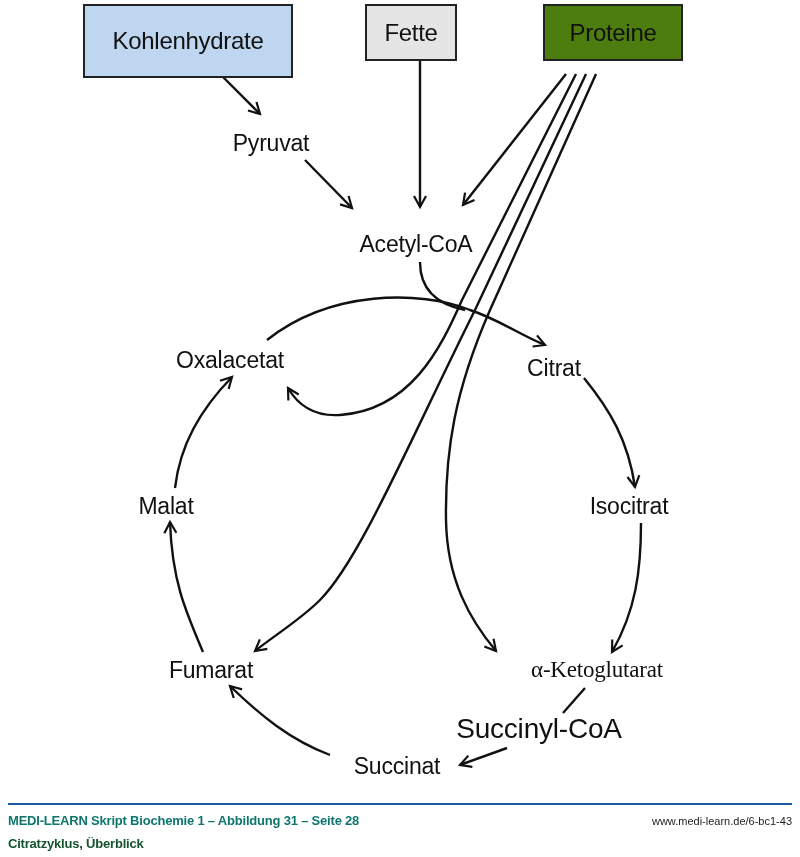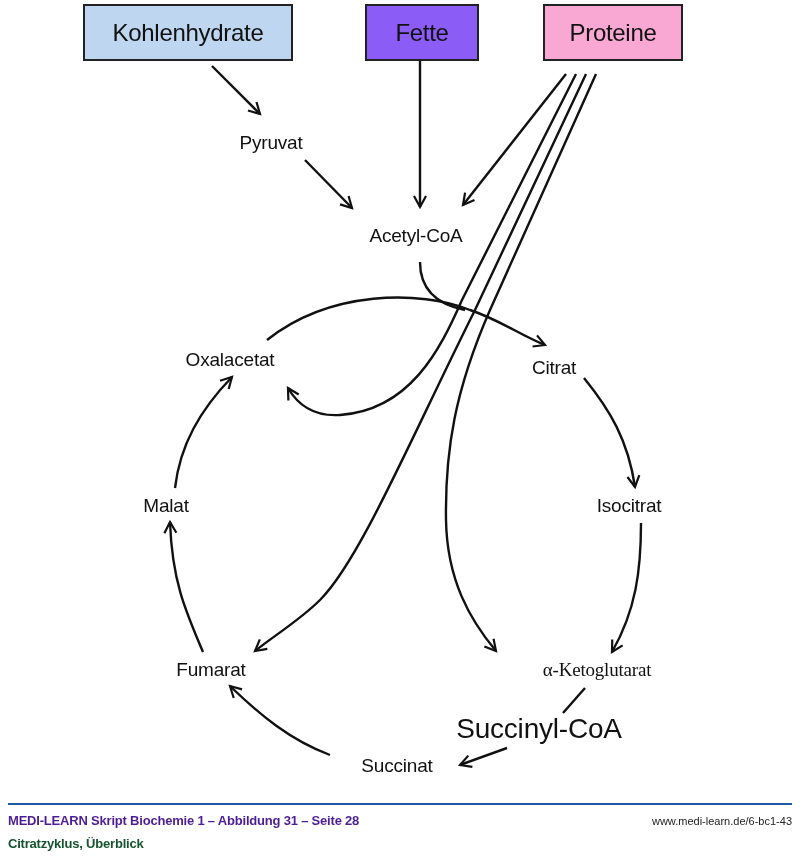--- a/index.html
+++ b/index.html
@@ -1,24 +1,24 @@
 <!DOCTYPE html>
 <html><head>
   <meta charset="utf-8">
   <style>
     html, body { margin: 0; padding: 0; background: #ffffff; }
     body { width: 800px; height: 857px; position: relative; overflow: hidden;
            font-family: "Liberation Sans", sans-serif; color: #111; }
     .box { position: absolute; border: 2px solid #222; box-sizing: border-box;
            display: flex; align-items: center; justify-content: center;
            font-size: 24px; letter-spacing: -0.3px; }
-    .node { position: absolute; font-size: 19px; white-space: nowrap; transform: translate(-50%, -50%); letter-spacing: -0.2px; }
+    .node { position: absolute; font-size: 23px; white-space: nowrap; transform: translate(-50%, -50%); letter-spacing: -0.2px; }
     svg#diagram { position: absolute; left: 0; top: 0; }
     .footer-line { position: absolute; left: 8px; right: 8px; top: 803px; height: 2px; background: #1f5aa6; }
-    .footer-title { position: absolute; left: 8px; top: 813px; font-size: 13px; font-weight: bold; color: #4c1d95; letter-spacing: -0.2px; }
+    .footer-title { position: absolute; left: 8px; top: 813px; font-size: 13px; font-weight: bold; color: #0f766e; letter-spacing: -0.2px; }
     .footer-sub { position: absolute; left: 8px; top: 836px; font-size: 13px; font-weight: bold; color: #14532d; letter-spacing: -0.2px; }
     .footer-url { position: absolute; right: 8px; top: 815px; font-size: 11px; color: #222; }
   </style>
 </head>
 <body>
 
 <svg id="diagram" width="800" height="800" viewBox="0 0 800 800">
   <defs>
     <marker id="arr" markerWidth="16" markerHeight="16" refX="13" refY="8" orient="auto" markerUnits="userSpaceOnUse">
       <path d="M2,2 L13,8 L2,14" fill="none" stroke="#111" stroke-width="2.2"></path>
@@ -53,32 +53,32 @@
     <path d="M507,748 L460,765" marker-end="url(#arr)"></path>
 
     <path d="M330,755 C290,740 260,715 230,686" marker-end="url(#arr)"></path>
 
     <path d="M203,652 C185,610 172,580 170,522" marker-end="url(#arr)"></path>
 
     <path d="M175,488 C180,445 200,410 232,377" marker-end="url(#arr)"></path>
   </g>
 </svg>
 
-<div class="box" style="left:83px; top:4px; width:210px; height:57px; background:#bfd6f0;">
+<div class="box" style="left:83px; top:4px; width:210px; height:74px; background:#bfd6f0;">
   <span>Kohlenhydrate</span>
 </div>
-<div class="box" style="left:365px; top:4px; width:114px; height:57px; background:#8b5cf6;">
+<div class="box" style="left:365px; top:4px; width:92px; height:57px; background:#e5e5e5;">
   <span>Fette</span>
 </div>
-<div class="box" style="left:543px; top:4px; width:140px; height:57px; background:#f9a8d4;">
+<div class="box" style="left:543px; top:4px; width:140px; height:57px; background:#4d7c0f;">
   <span>Proteine</span>
 </div>
 
 <div class="node" style="left:271px; top:143px;">Pyruvat</div>
-<div class="node" style="left:416px; top:236px;">Acetyl-CoA</div>
+<div class="node" style="left:416px; top:244px;">Acetyl-CoA</div>
 
 <div class="node" style="left:230px; top:360px;">Oxalacetat</div>
 <div class="node" style="left:554px; top:368px;">Citrat</div>
 <div class="node" style="left:629px; top:506px;">Isocitrat</div>
 <div class="node" style="left:597px; top:670px;font-family:Liberation Serif, serif;">α-Ketoglutarat</div>
 <div class="node" style="left:539px; top:729px; font-size:28px;">Succinyl-CoA</div>
 <div class="node" style="left:389px; top:766px;margin-left:8px;">Succinat</div>
 <div class="node" style="left:211px; top:670px;">Fumarat</div>
 <div class="node" style="left:166px; top:506px;">Malat</div>
 

